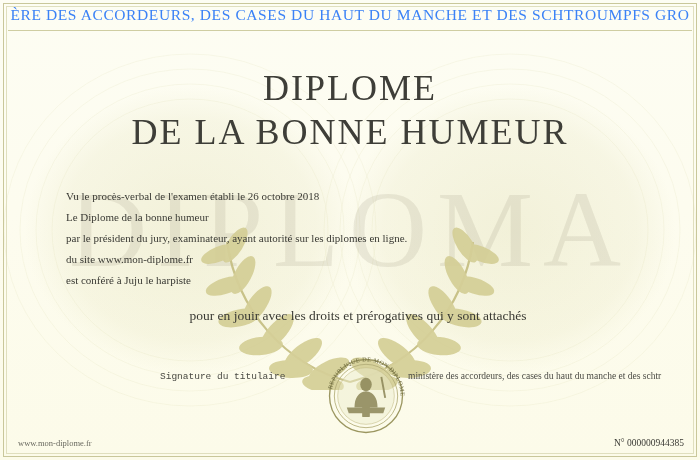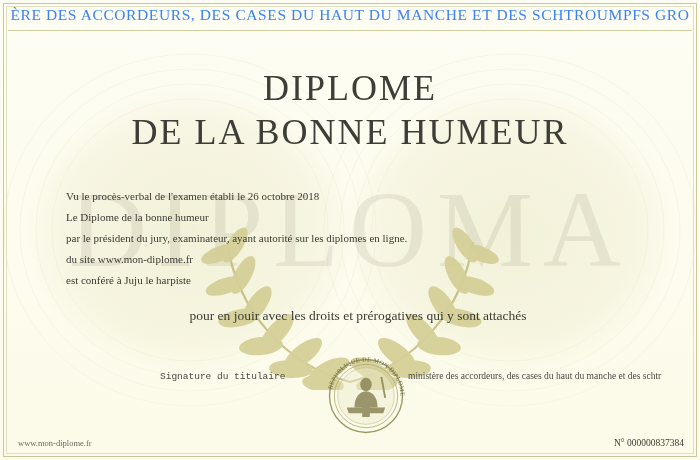--- a/index.html
+++ b/index.html
@@ -273,15 +273,15 @@
     <g fill="#8a8455" opacity="0.85">
       <ellipse cx="50" cy="38" rx="6" ry="7"></ellipse>
       <path d="M50 45 C 42 46 38 52 38 62 L 62 62 C 62 52 58 46 50 45 Z"></path>
       <rect x="46" y="60" width="8" height="12" rx="1"></rect>
       <path d="M30 62 L 70 62 L 68 68 L 32 68 Z"></path>
       <path d="M66 30 L 70 52" stroke="#8a8455" stroke-width="2" fill="none"></path>
     </g>
   </svg>
 
   <div class="footer-left">www.mon-diplome.fr</div>
-  <div class="footer-right">N° 000000837384</div>
+  <div class="footer-right">N° 000000944385</div>
 
 </div>
 
 </body></html>

